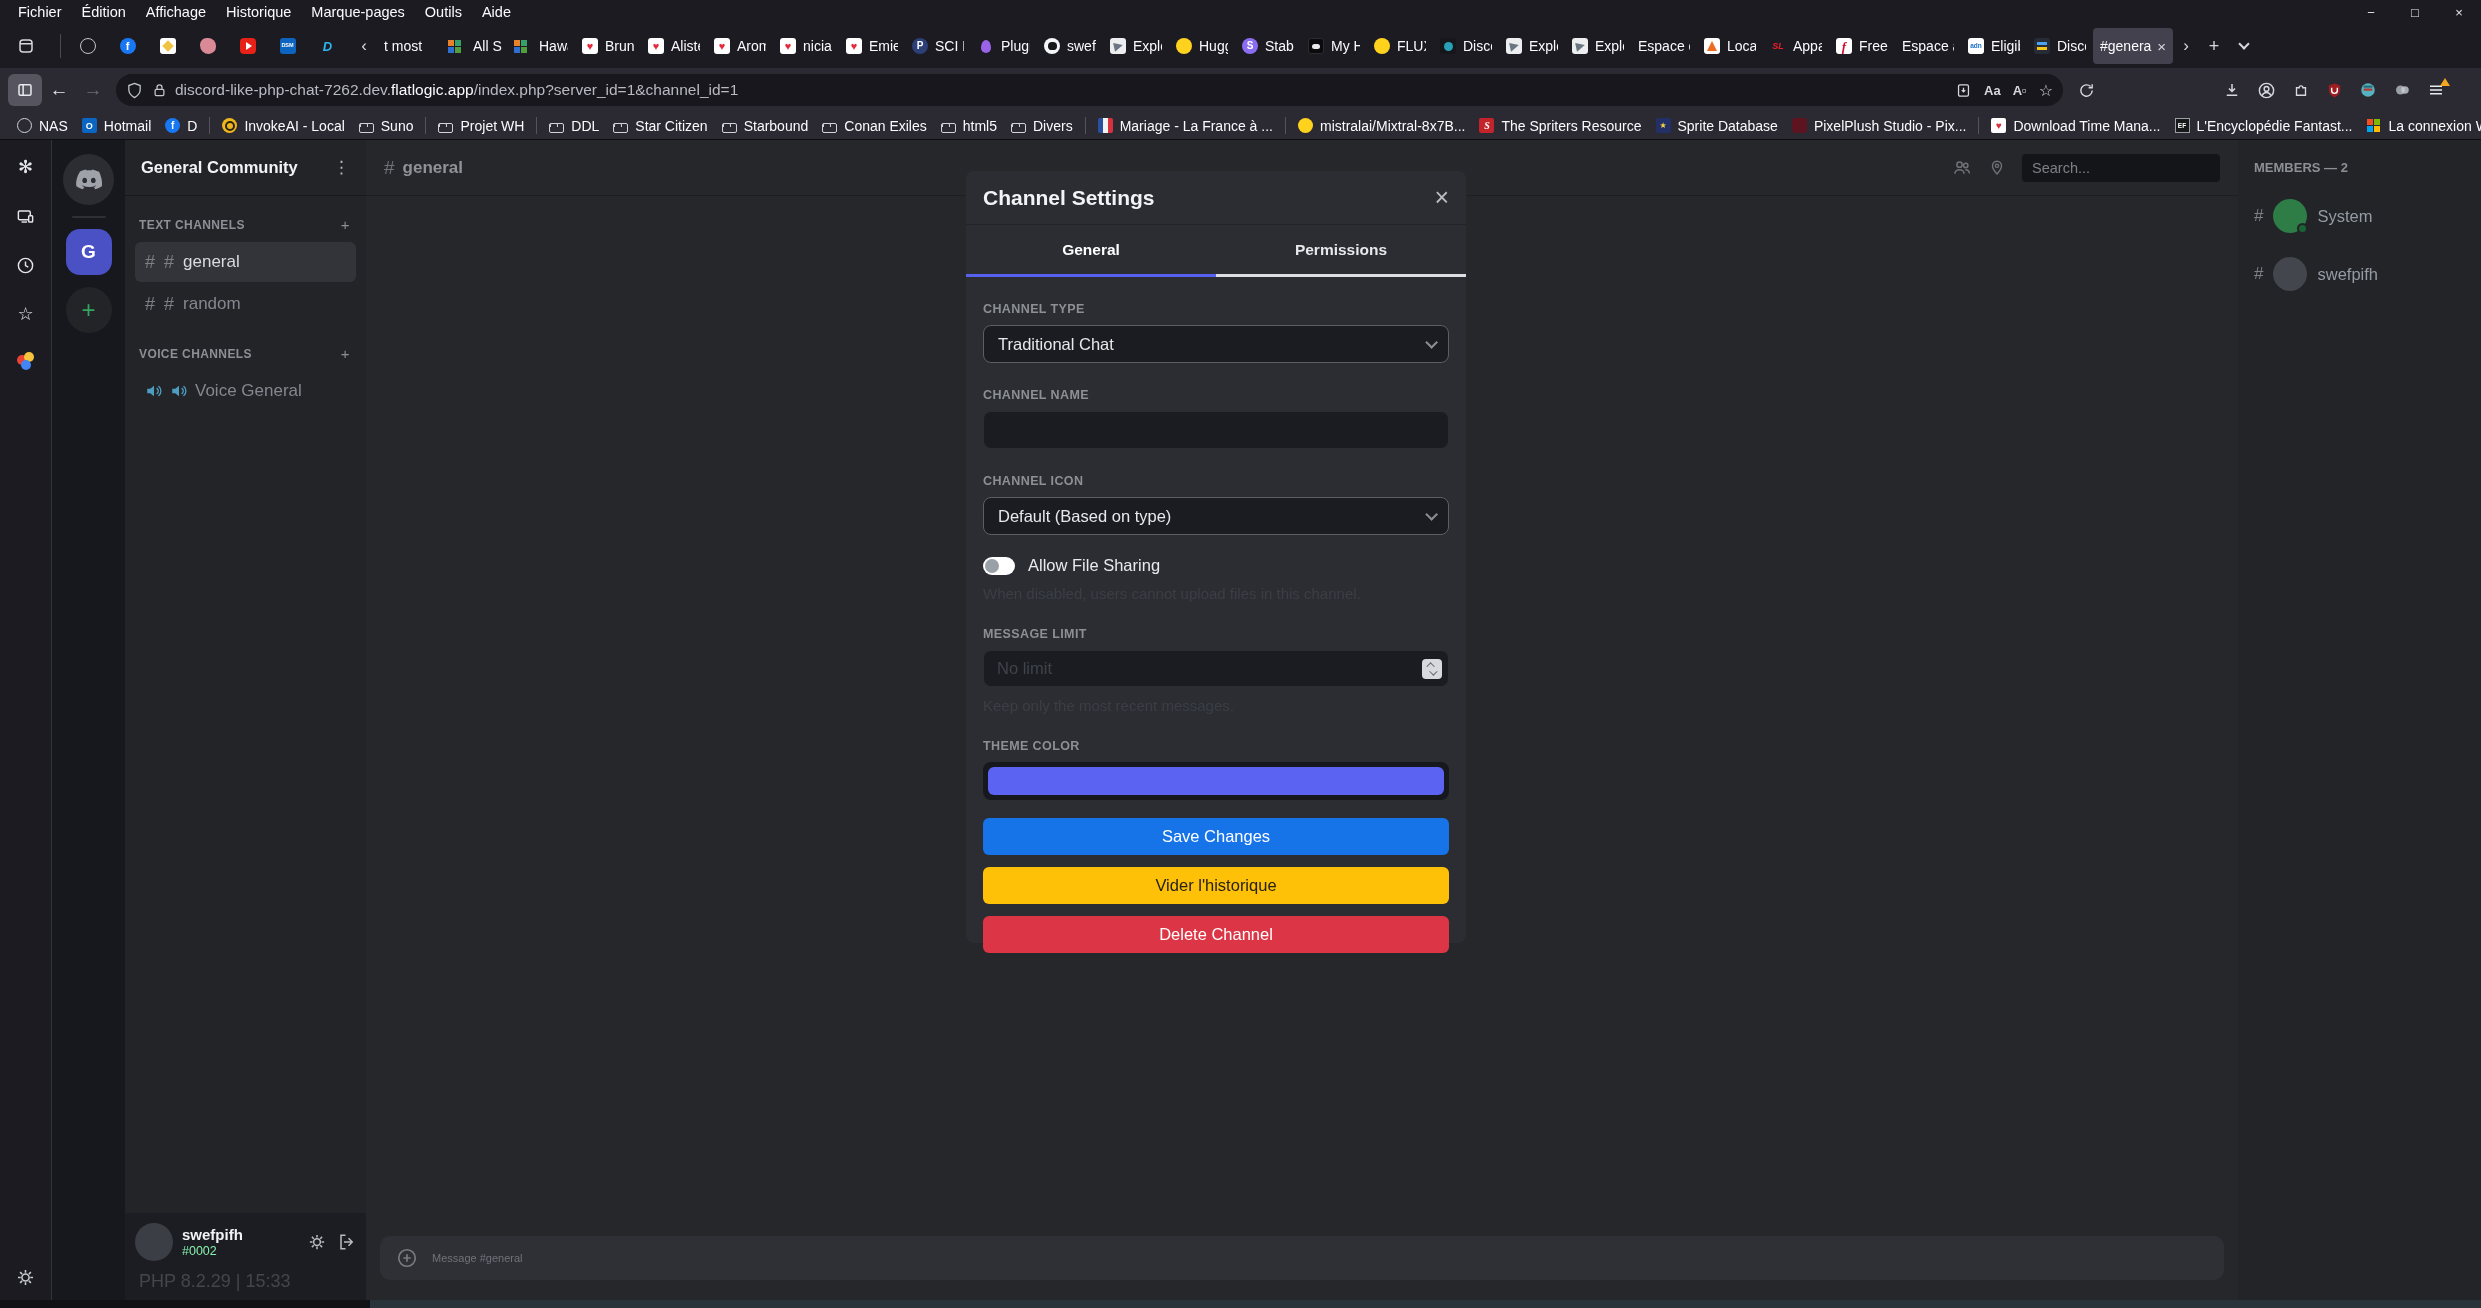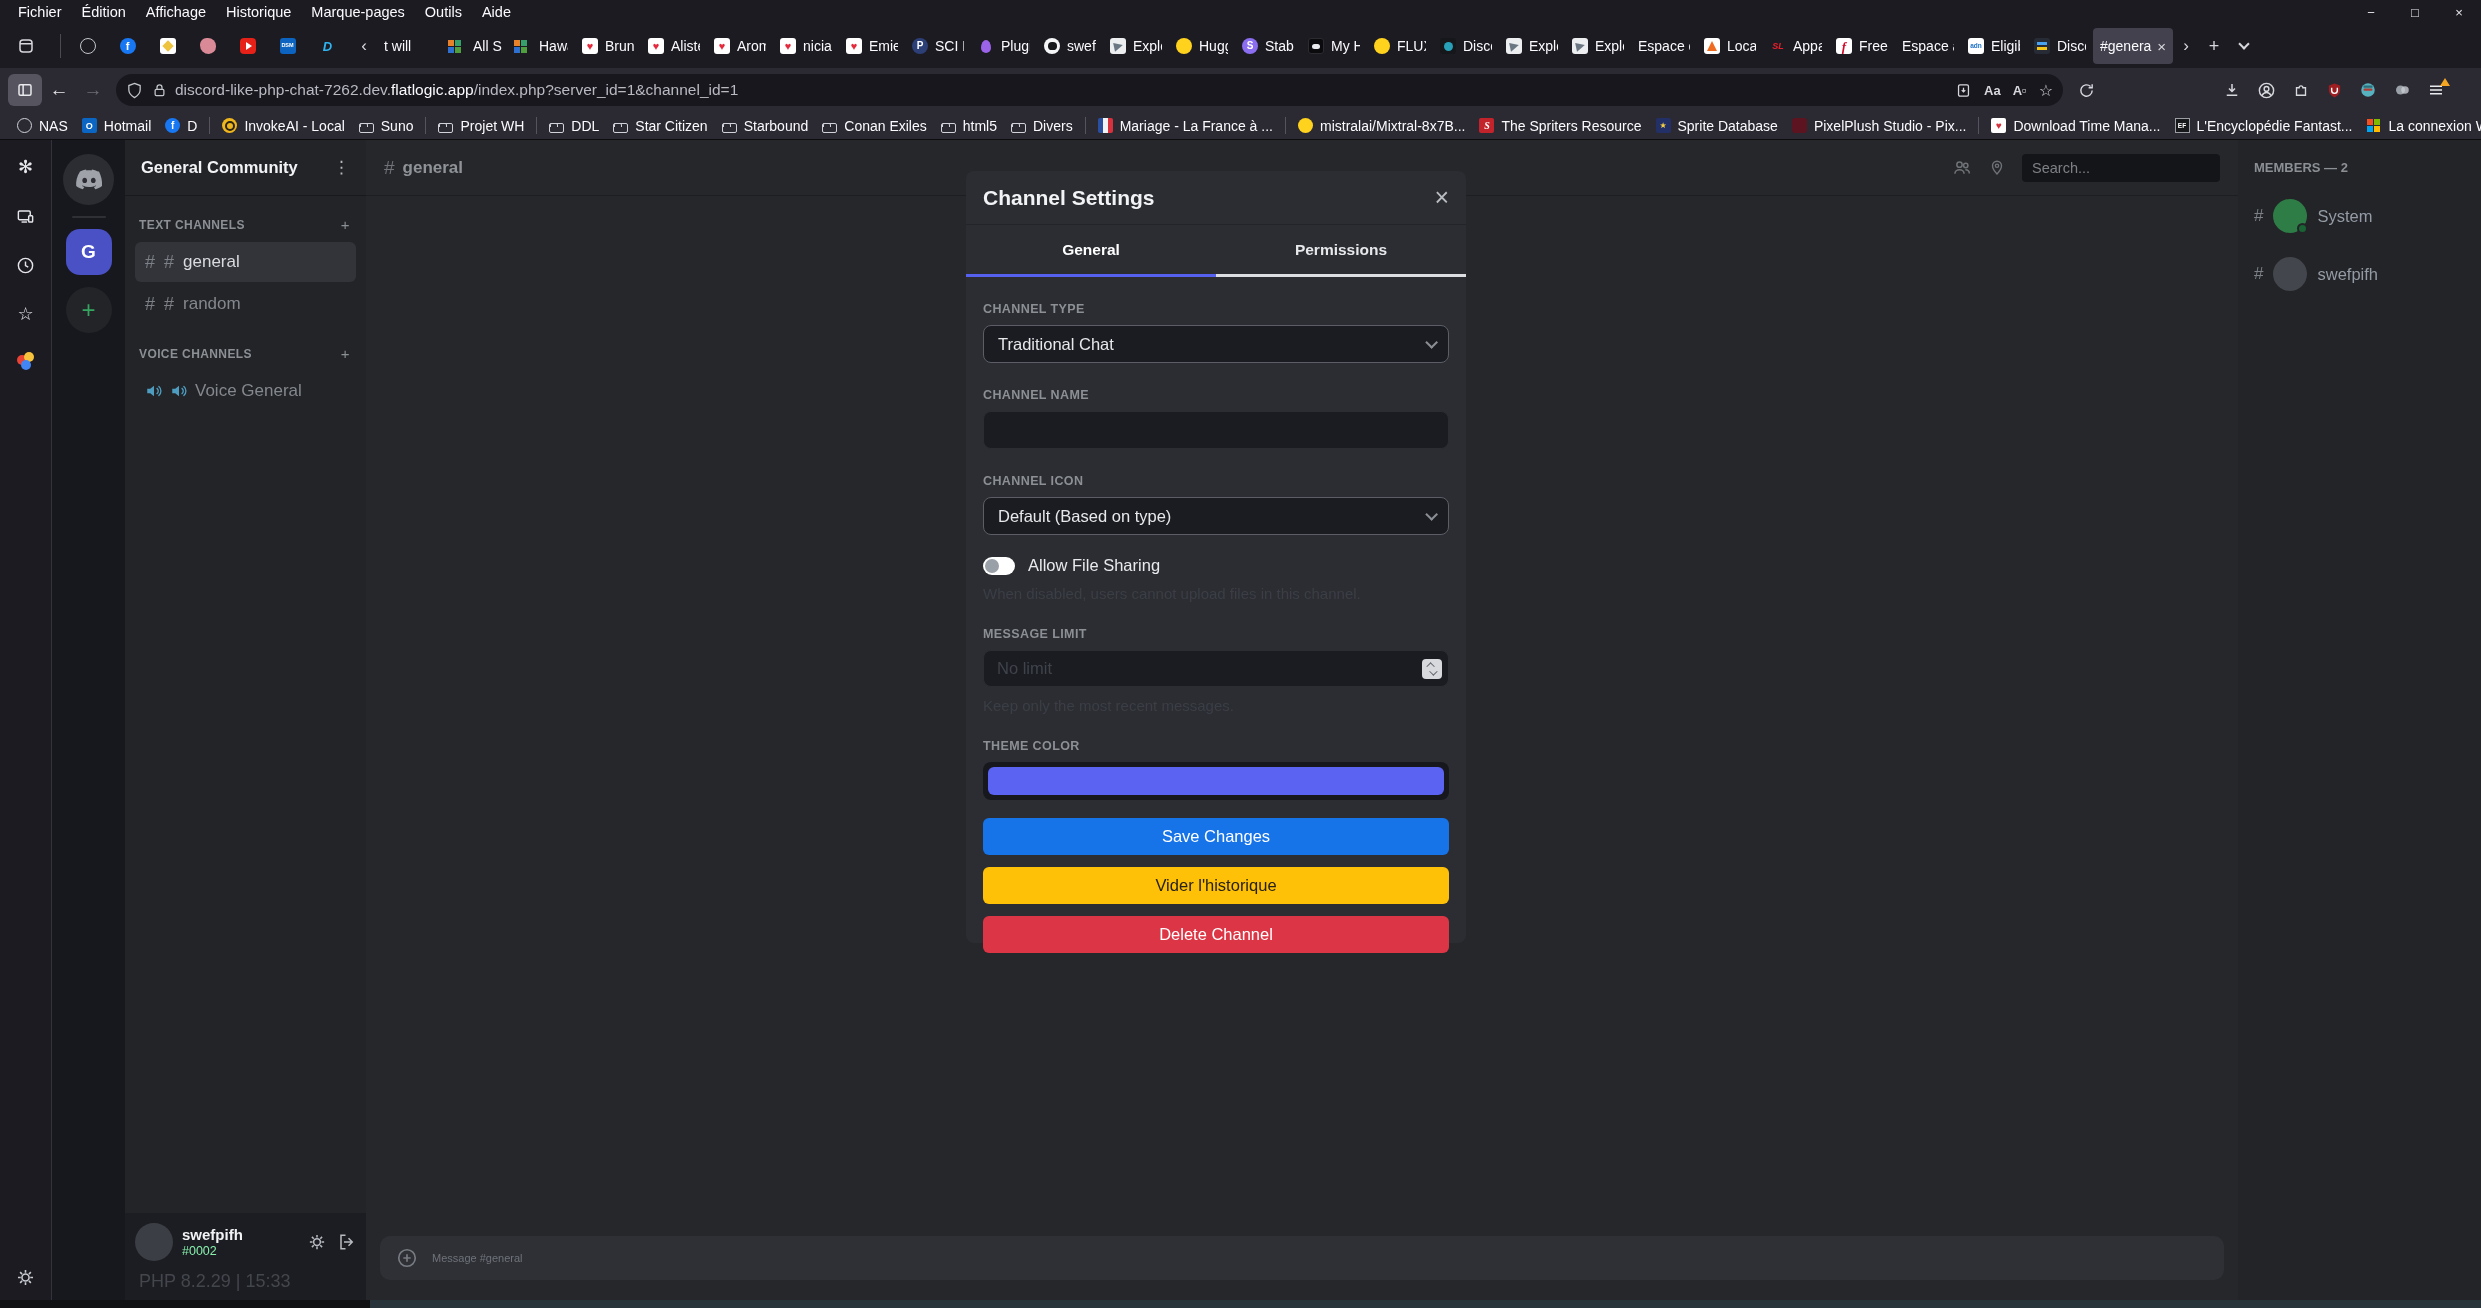--- a/index.html
+++ b/index.html
@@ -220,21 +220,21 @@
     <span class="pinned">
         <span class="fav fav-dsm"></span>
       </span>
     <span class="pinned">
         <span class="fav fav-syno"></span>
       </span>
     <span class="tab-scroll">‹</span>
 
     <div class="tabs-strip">
       <div class="tab">
-          <span class="tab-label">t will</span>
+          <span class="tab-label">t most</span>
         </div>
       <div class="tab">
           <span class="fav fav-grid"></span>
           <span class="tab-label">All Siz</span>
         </div>
       <div class="tab">
           <span class="fav fav-grid"></span>
           <span class="tab-label">Hawai</span>
         </div>
       <div class="tab">

